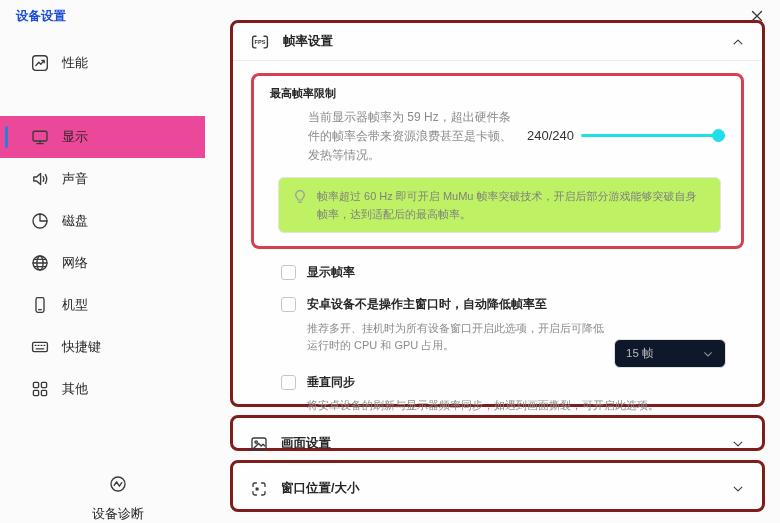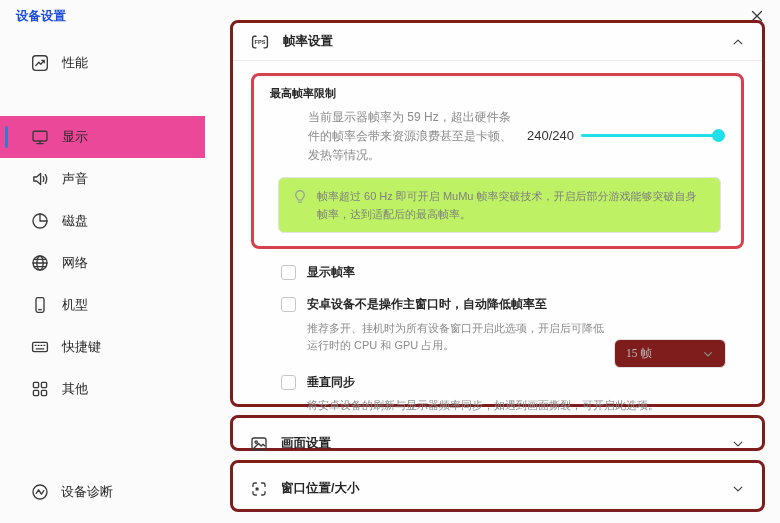--- a/index.html
+++ b/index.html
@@ -19,21 +19,21 @@
   
   .sidebar { position:absolute; left:0; top:0; bottom:0; width:205px; }
   .nav { position:absolute; top:42px; left:0; right:0; }
   .nav-item { position:relative; height:42px; display:flex; align-items:center;
     padding-left:31px; gap:13px; cursor:pointer; }
   .nav-item .lbl { font-size:13px; color:#262626; }
   .nav-item.selected { background:#ec4899;margin-top:32px; }
   .nav-item.selected::before { content:""; position:absolute; left:5px; top:10px;
     width:3px; height:22px; border-radius:2px; background:#2e7bd9; }
   .nav-footer { position:absolute; bottom:14px; left:0; right:0; height:34px;
-    display:flex; align-items:center; padding-left:31px; gap:12px; cursor:pointer; }
+    display:flex; align-items:center; padding-left:31px; gap:12px; cursor:pointer;flex-direction:column; }
   .nav-footer .lbl { font-size:13px; }
   .icon18 { width:18px; height:18px; flex:0 0 18px; display:block; }
 
   
   .content { position:absolute; left:230px; top:20px; width:535px; }
   .card { background:#fefefe; border:3px solid #7f1d1d; border-radius:8px; }
   .card-header { height:38px; display:flex; align-items:center; padding:0 17px;
     gap:13px; cursor:pointer; }
   .card-header .h-title { font-size:12.5px; font-weight:700; color:#262626; flex:1; }
   .card1 { height:387px; }
@@ -64,22 +64,22 @@
   .cb-section { position:relative; padding:0 2px 0 30px; }
   .cb-row { display:flex; gap:11px; margin-top:16px; }
   .cb-row.r1 { margin-top:15px; }
   .cb-row.r3 { margin-top:19px; }
   .checkbox { width:15px; height:15px; flex:0 0 15px; margin-top:1px; background:#fff;
     border:1px solid #c6c6c6; border-radius:3px; cursor:pointer; }
   .cb-label { font-size:12px; font-weight:700; color:#262626; line-height:1.35; cursor:pointer; }
   .cb-desc { margin-top:7px; font-size:11px; color:#8b8b8b; line-height:1.6; }
   .cb-desc.narrow { width:302px; }
   .dropdown { position:absolute; right:18px; top:75px; width:112px; height:29px;
-    background:#7f1d1d; border:1px solid #e2e2e2; border-radius:6px; display:flex;
-    align-items:center; justify-content:space-between; padding:0 11px; cursor:pointer;font-family:Liberation Serif, serif; }
+    background:#0f172a; border:1px solid #e2e2e2; border-radius:6px; display:flex;
+    align-items:center; justify-content:space-between; padding:0 11px; cursor:pointer; }
   .dropdown .dd-value { font-size:11.5px; color:#b9b9b9; }
 
   svg { display:block; }
   .stroke { fill:none; stroke:#3a3a3a; stroke-width:1.35; stroke-linecap:round; stroke-linejoin:round; }
   .stroke-g { fill:none; stroke:#9a9a9a; stroke-width:1.2; stroke-linecap:round; stroke-linejoin:round; }
 </style>
 </head>
 <body>
 
 <div class="window">

